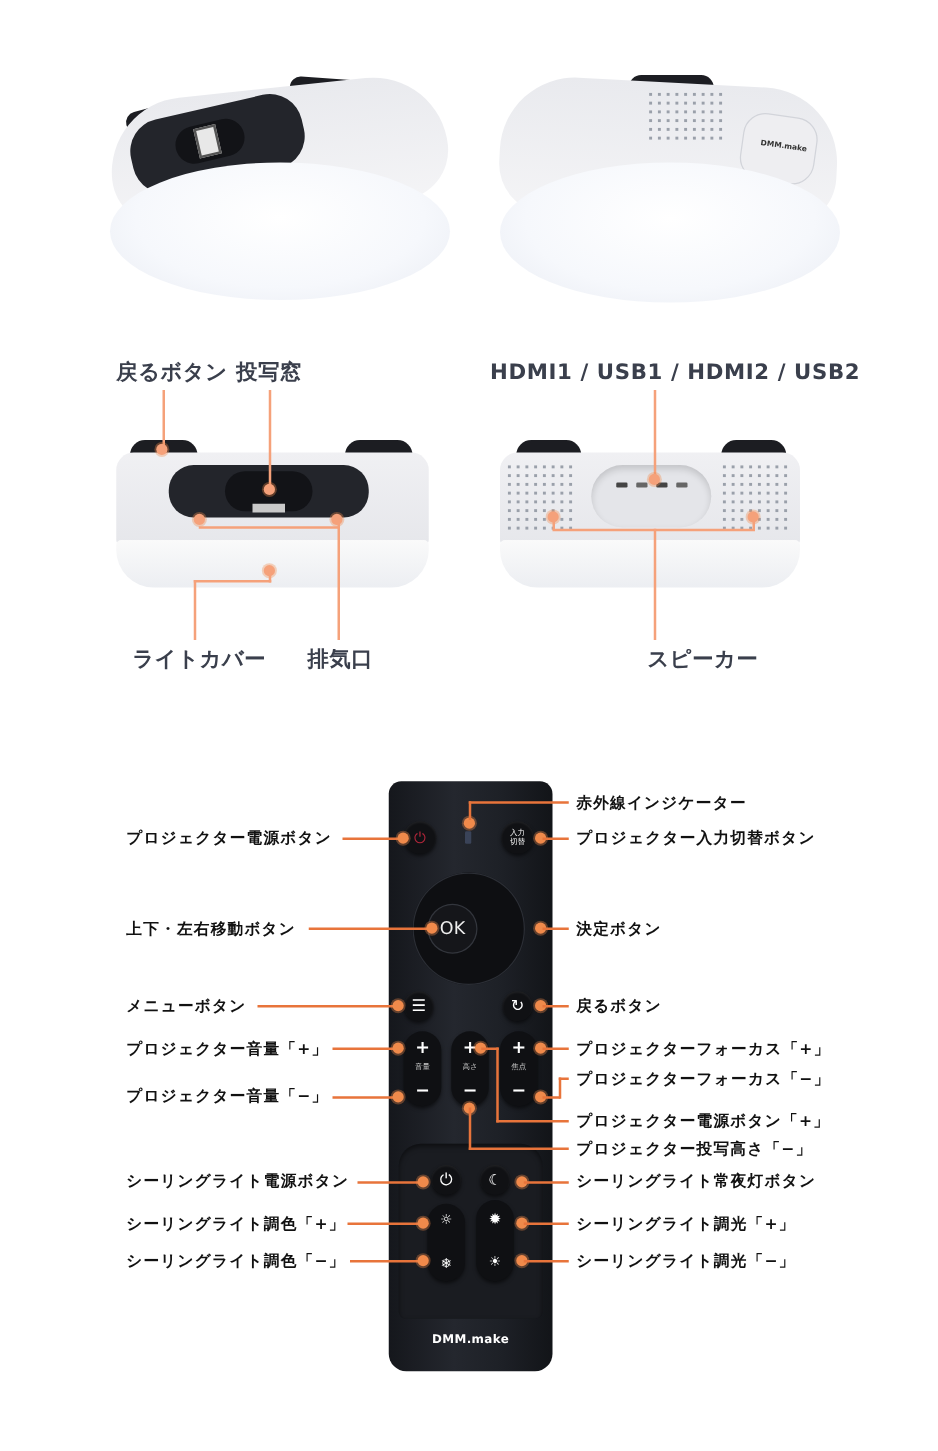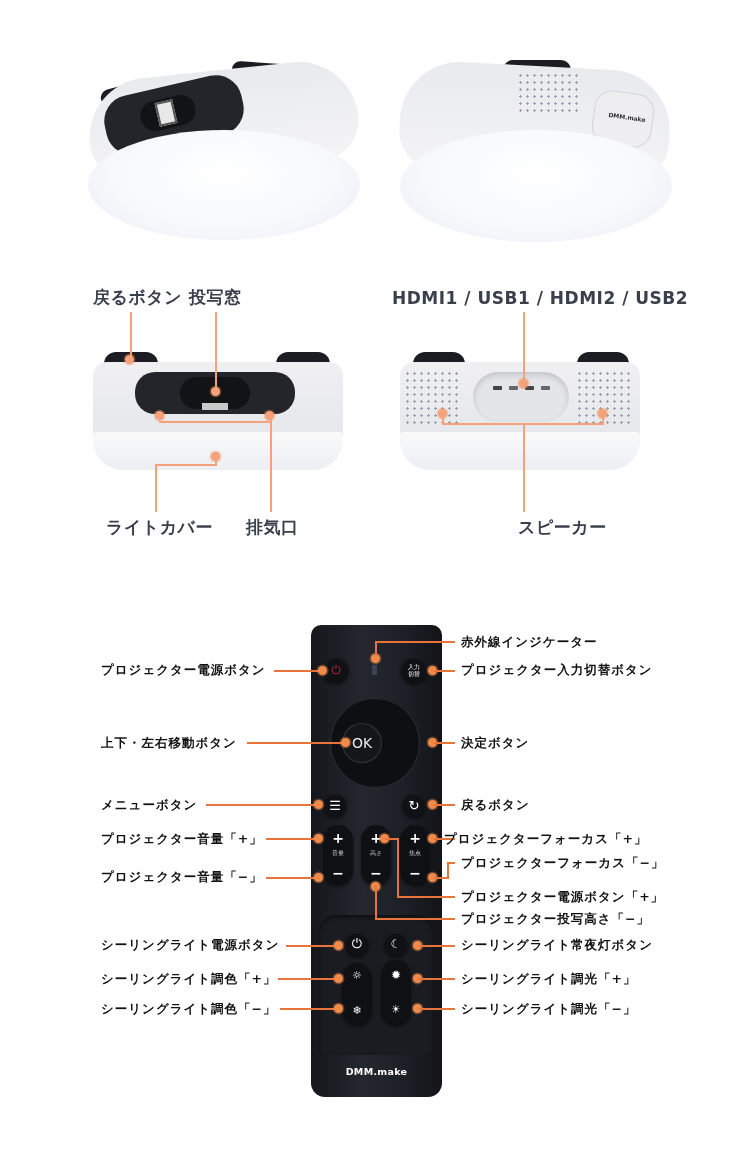--- a/index.html
+++ b/index.html
@@ -222,21 +222,21 @@
   <div class="dot" style="left:428px;top:738px;"></div>
   <div class="ln" style="left:434px;top:742px;width:21px;height:2px;"></div>
   <span class="lbl sm" style="left:461px;top:735px;">決定ボタン</span>
 
   <div class="dot" style="left:428px;top:800px;"></div>
   <div class="ln" style="left:434px;top:804px;width:21px;height:2px;"></div>
   <span class="lbl sm" style="left:461px;top:797px;">戻るボタン</span>
 
   <div class="dot" style="left:428px;top:834px;"></div>
   <div class="ln" style="left:434px;top:838px;width:21px;height:2px;"></div>
-  <span class="lbl sm" style="left:444px;top:831px;">プロジェクターフォーカス「+」</span>
+  <span class="lbl sm" style="left:461px;top:831px;">プロジェクターフォーカス「+」</span>
 
   <div class="dot" style="left:428px;top:873px;"></div>
   <div class="ln" style="left:434px;top:877px;width:14px;height:2px;"></div>
   <div class="ln" style="left:447px;top:862px;width:2px;height:17px;"></div>
   <div class="ln" style="left:447px;top:862px;width:8px;height:2px;"></div>
   <span class="lbl sm" style="left:461px;top:855px;">プロジェクターフォーカス「−」</span>
 
   <div class="dot" style="left:380px;top:834px;"></div>
   <div class="ln" style="left:385px;top:838px;width:14px;height:2px;"></div>
   <div class="ln" style="left:397px;top:838px;width:2px;height:60px;"></div>

